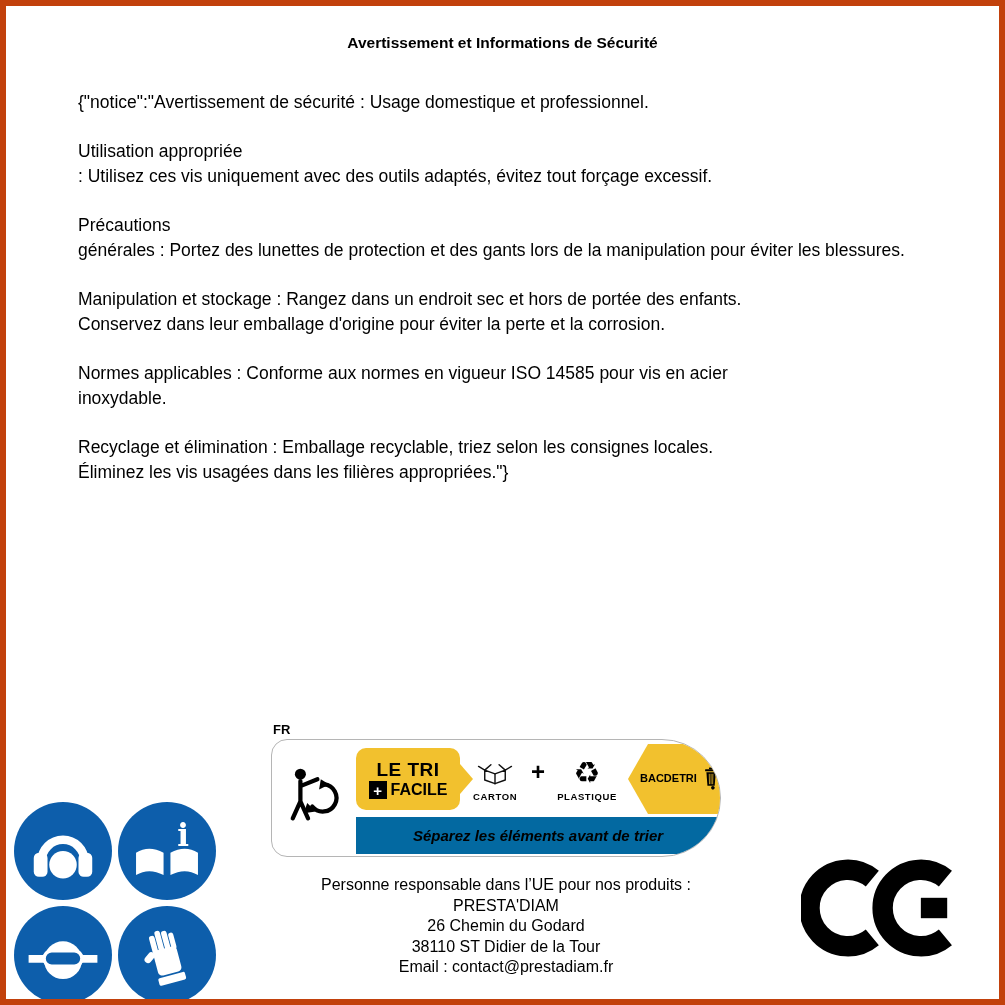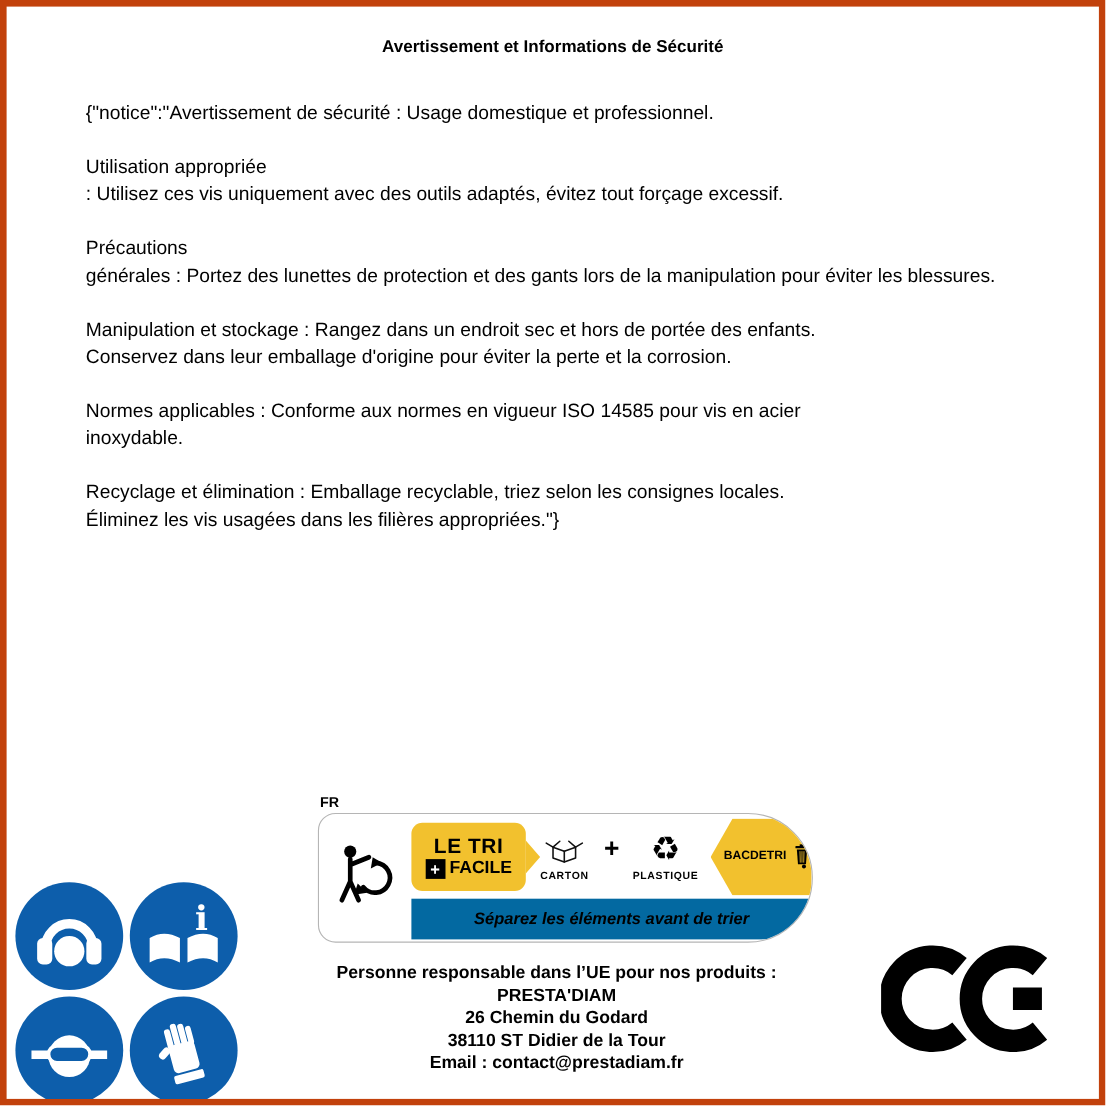--- a/index.html
+++ b/index.html
@@ -17,21 +17,21 @@
   .notice p{white-space:pre-line;margin:0 0 24px 0;}
 
   
   .icons-grid{position:absolute;left:8px;top:796px;display:grid;
               grid-template-columns:98px 98px;grid-gap:6px;}
   .picto{width:98px;height:98px;border-radius:50%;background:#0d5eab;
          display:flex;align-items:center;justify-content:center;}
   .picto svg{display:block;}
 
   
-  .triman{position:absolute;left:283px;top:716px;width:450px;}
+  .triman{position:absolute;left:265px;top:716px;width:450px;}
   .fr{font-weight:bold;font-size:13px;margin:0 0 2px 2px;}
   .pill{width:450px;height:118px;box-sizing:border-box;border:1.5px solid #b5b5b5;
         border-radius:16px 59px 59px 16px;overflow:hidden;display:flex;background:#fff;}
   .triman-logo{width:84px;display:flex;align-items:center;justify-content:center;}
   .pill-right{flex:1;display:flex;flex-direction:column;}
   .row-top{height:74px;display:flex;align-items:center;}
   .banner{position:relative;width:104px;height:62px;background:#f2c12e;border-radius:10px;
           display:flex;flex-direction:column;align-items:center;justify-content:center;
           font-weight:bold;margin-top:4px;}
   .banner::after{content:"";position:absolute;left:100%;top:50%;transform:translateY(-50%);
@@ -49,21 +49,21 @@
   .bac-flag{width:92px;height:70px;margin-top:4px;background:#f2c12e;
             clip-path:polygon(20px 0,100% 0,100% 100%,20px 100%,0 50%);
             display:flex;align-items:center;justify-content:center;gap:5px;padding-left:12px;box-sizing:border-box;}
   .bac-text{display:flex;flex-direction:row;align-items:center;font-weight:bold;
             font-size:11px;line-height:11.5px;}
   .row-bottom{height:37px;margin-top:3px;background:#0369a1;display:flex;align-items:center;
               justify-content:center;font-style:italic;font-weight:bold;font-size:15px;text-align:right;}
 
   
   .address{position:absolute;left:253px;top:869px;width:494px;text-align:center;
-           font-size:16px;font-weight:bold;line-height:20.5px;}
+           font-size:16px;font-weight:normal;line-height:20.5px;}
   .address p{margin:0;}
 
   
   .ce{position:absolute;left:795px;top:851px;}
 </style>
 </head>
 <body>
 
 <div class="page">
 

